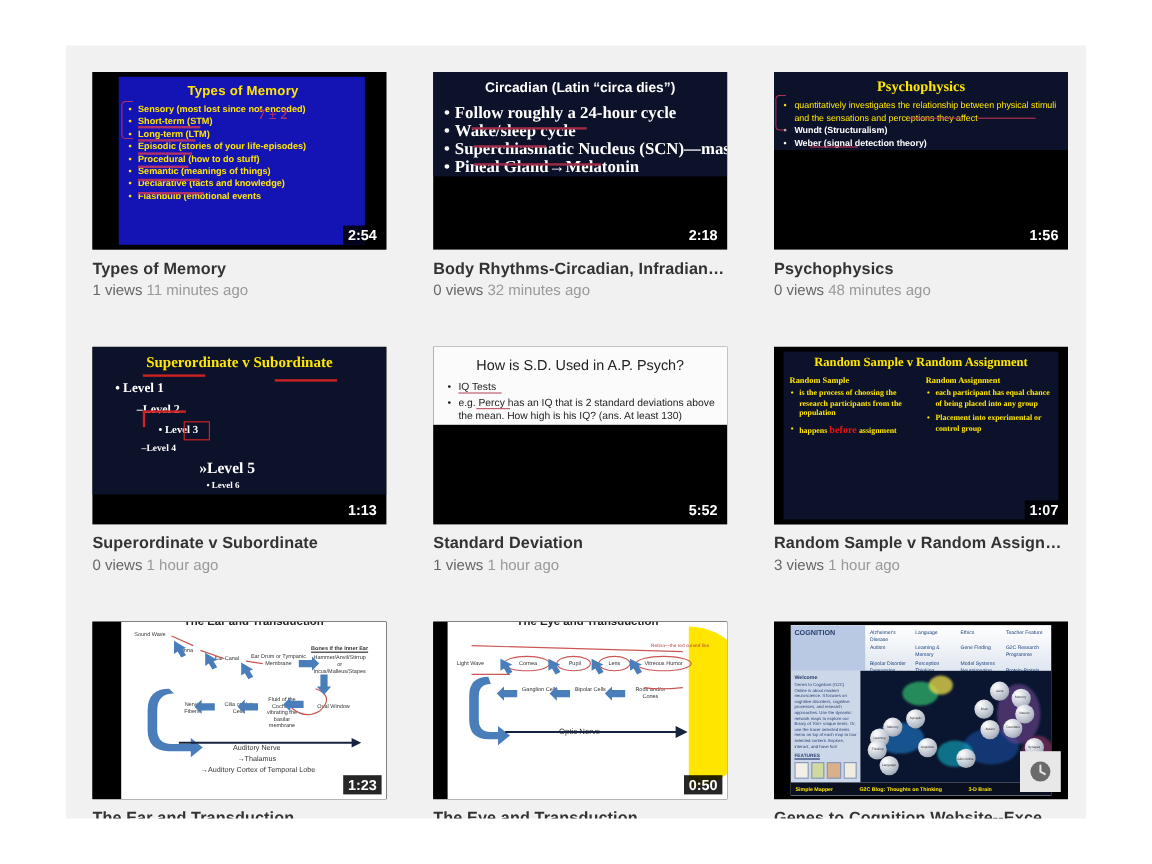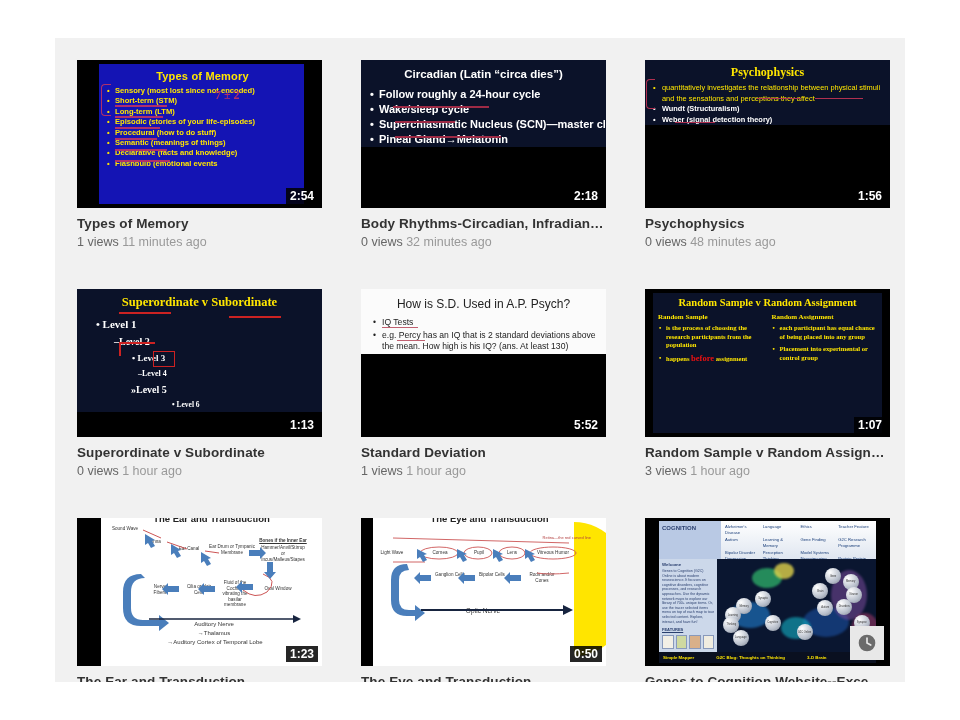--- a/index.html
+++ b/index.html
@@ -110,22 +110,22 @@
     font-size: 12px; font-weight: bold; font-family: "Liberation Serif", serif;
   }
 
   
   .s-dark { background: #0b1229; padding: 8px 7px 0 7px; position: relative; }
   .s-dark h3 {
     color: #ffffff; font-size: 11.5px; text-align: center; font-weight: bold;
     margin-bottom: 7px;
   }
   .s-dark li {
-    color: #fff; font-size: 11px; font-weight: bold; list-style: none;
-    line-height: 15px; padding-left: 11px; position: relative; white-space: nowrap;
+    color: #fff; font-size: 14px; font-weight: bold; list-style: none;
+    line-height: 15px; padding-left: 11px; position: relative; white-space: nowrap; font-family: Liberation Serif, serif;
   }
   .s-dark li:before { content: "•"; position: absolute; left: 2px; }
   .s-dark .u { position: absolute; height: 1.5px; background: #9e2a45; }
 
   
   .s-psy { background: #0b1229; padding: 5px 6px 0 6px; position: relative; }
   .s-psy h3 {
     color: #ffe600; font-size: 12px; text-align: center; font-weight: bold;
     font-family: "Liberation Serif", serif; margin-bottom: 3px;
   }
@@ -309,22 +309,22 @@
         </div>
       </div>
 
       <div class="video-card">
         <div class="thumb-wrap">
           <div class="slide s-sup">
             <h3>Superordinate v Subordinate</h3>
             <div class="lv" style="font-size:11px;margin-left:14px;line-height:17px">• Level 1</div>
             <div class="lv" style="font-size:10px;margin-left:32px;line-height:17px">–Level 2</div>
             <div class="lv" style="font-size:9px;margin-left:50px;line-height:16px">• Level 3</div>
-            <div class="lv" style="font-size:8px;margin-left:56px;line-height:16px">–Level 4</div>
-            <div class="lv" style="font-size:10px;margin-left:49px;line-height:15px">»Level 5</div>
+            <div class="lv" style="font-size:8px;margin-left:36px;line-height:16px">–Level 4</div>
+            <div class="lv" style="font-size:13px;margin-left:84px;line-height:15px">»Level 5</div>
             <div class="lv" style="font-size:7.5px;margin-left:90px;line-height:15px">• Level 6</div>
             <div class="u" style="left:42px;top:23px;width:52px"></div>
             <div class="u" style="left:152px;top:27px;width:52px"></div>
             <div class="u" style="left:42px;top:53px;width:36px;background:#cc2222"></div>
             <div style="position:absolute;left:42px;top:53px;width:1.6px;height:14px;background:#cc2222"></div>
             <div style="position:absolute;left:76px;top:62px;width:22px;height:16px;border:1.6px solid #cc2222"></div>
           </div>
           <div class="duration-badge">1:13</div>
         </div>
         <div class="card-title">Superordinate v Subordinate</div>

